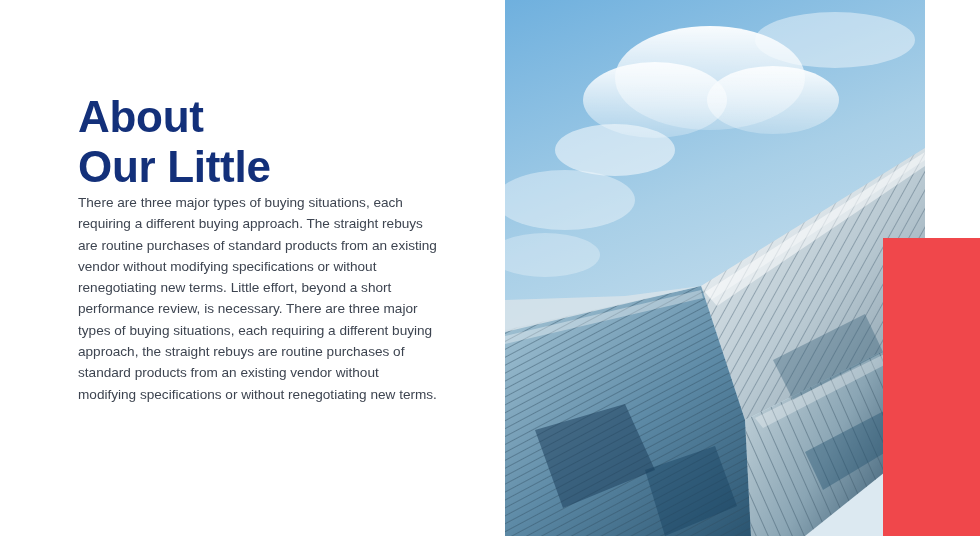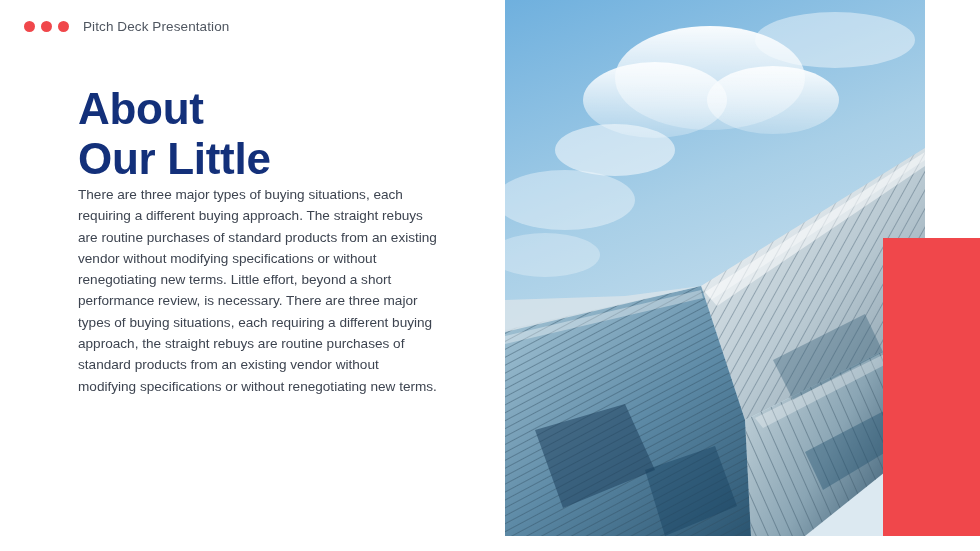--- a/index.html
+++ b/index.html
@@ -44,21 +44,21 @@
     font-size: 13.5px;
     color: #4f5660;
     letter-spacing: .1px;
     font-weight: 400;
   }
 
   
   .content {
     position: absolute;
     left: 78px;
-    top: 84px;
+    top: 92px;
     width: 372px;
   }
   .headline {
     font-size: 44px;
     line-height: 50px;
     font-weight: bold;
     color: #13307a;
     letter-spacing: -0.3px;
   }
   .headline .line { display: block; }
@@ -91,28 +91,20 @@
     width: 97px;
     height: 298px;
     background: #f0474b;
   }
 </style>
 </head>
 <body>
 
 <div class="slide">
 
-  <div class="header">
-    <span class="dots">
-      <span class="dot"></span>
-      <span class="dot"></span>
-      <span class="dot"></span>
-    </span>
-    <span class="header-title">Pitch Deck Presentation</span>
-  </div>
 
   <div class="content">
     <h1 class="headline">
       <span class="line">About</span>
       <span class="line">Our Little</span>
     </h1>
     <p class="body-copy">There are three major types of buying situations, each requiring a different buying approach. The straight rebuys are routine purchases of standard products from an existing vendor without modifying specifications or without renegotiating new terms. Little effort, beyond a short performance review, is necessary. There are three major types of buying situations, each requiring a different buying approach, the straight rebuys are routine purchases of standard products from an existing vendor without modifying specifications or without renegotiating new terms.</p>
   </div>
 
   <div class="photo">

